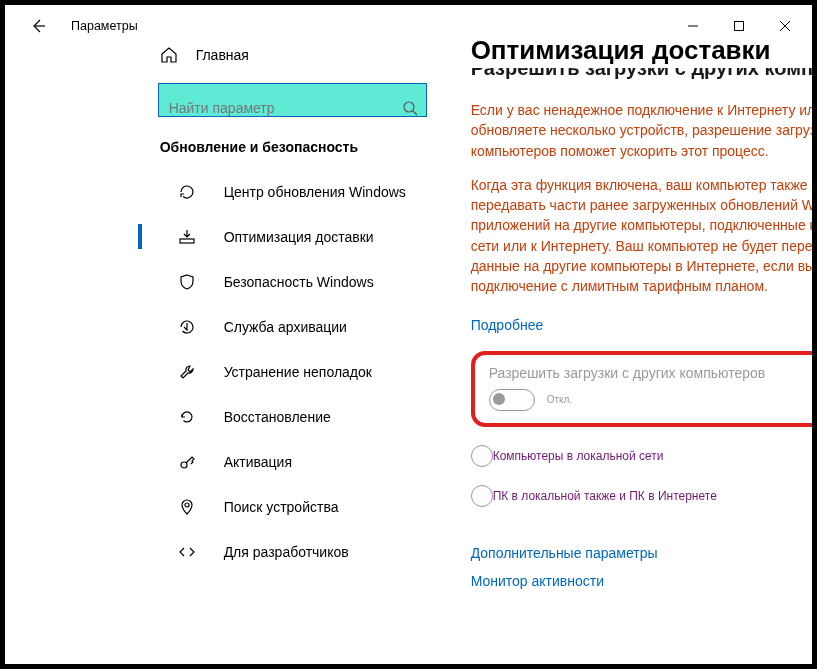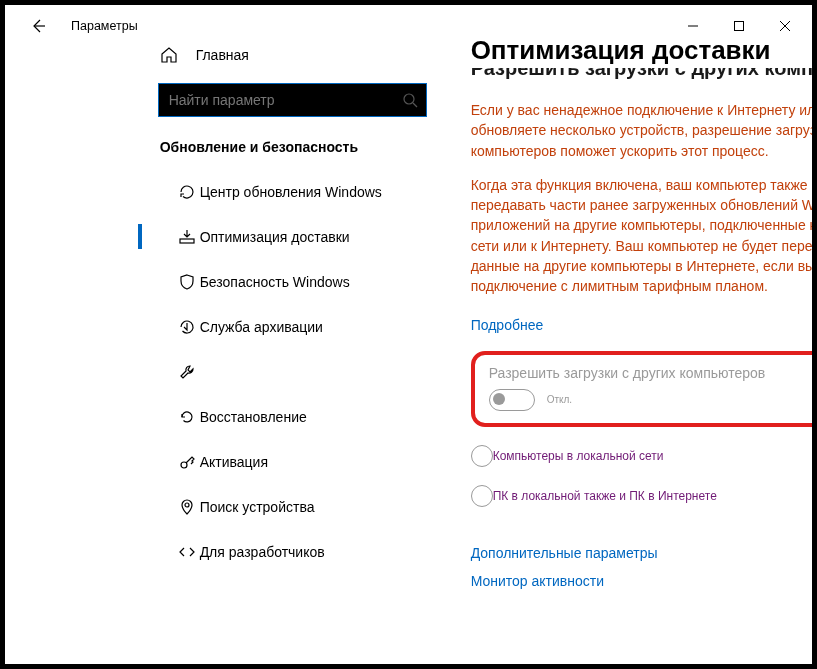--- a/index.html
+++ b/index.html
@@ -5,25 +5,25 @@
 html,body{margin:0;padding:0;font-family:"Segoe UI",Tahoma,sans-serif;background:#888}
 .frame{width:817px;height:669px;margin:0 auto;background:#fff;position:relative;box-sizing:border-box;border:5px solid #000;overflow:hidden}
 .inner{position:absolute;left:0;right:0;top:0;bottom:0;display:flex;}
 .titlebar{height:42px;display:flex;align-items:center;padding-left:22px;color:#000;font-size:12.5px}
 .titlebar .back{width:22px;height:22px;display:flex;align-items:center;justify-content:center;margin-right:22px}
 .wincontrols{position:absolute;right:4px;top:6px;display:flex;gap:0}
 .wincontrols div{width:46px;height:30px;display:flex;align-items:center;justify-content:center;font-size:13px}
 .body{flex:1;display:flex;min-height:0}
 .sidebar{width:305px;box-sizing:border-box;padding:0 0 0 0;overflow:hidden}
 .nav-home{display:flex;align-items:center;height:40px;padding-left:22px;margin-top:30px;margin-bottom:8px;gap:18px;font-size:14px}
-.search{margin:4px 16px 4px 20px;height:32px;border:1px solid #0067c0;background:#000000;display:flex;align-items:center;padding:0 8px 0 10px;font-size:14px;color:#666}
+.search{margin:4px 16px 4px 20px;height:32px;border:1px solid #0067c0;background:#5eead4;display:flex;align-items:flex-end;padding:0 8px 0 10px;font-size:14px;color:#666}
 .search .ph{flex:1;color:#767676}
 .group-title{font-weight:600;font-size:14px;padding:18px 0 14px 22px}
 .nav{list-style:none;margin:0;padding:0}
-.nav li{display:flex;align-items:center;height:45px;padding-left:40px;gap:4px;font-size:14px;position:relative;color:#000}
+.nav li{display:flex;align-items:center;height:45px;padding-left:40px;gap:28px;font-size:14px;position:relative;color:#000}
 .nav li.active::before{content:"";position:absolute;left:0;top:10px;bottom:10px;width:4px;background:#0067c0}
 .nav .ic{width:18px;height:18px;display:flex;align-items:center;justify-content:center;color:#000}
 .content{flex:1;padding:0 28px 0 28px;box-sizing:border-box;overflow:hidden;position:relative;min-width:0}
 .content h1{font-weight:600;font-size:26px;margin:30px 0 2px 0}
 .cut{font-size:20px;font-weight:600;color:#1a1a1a;white-space:nowrap;overflow:hidden;height:18px;line-height:0px;margin-bottom:10px}
 .para{font-size:14px;line-height:1.45;color:#c2410c;margin:14px 0}
 .link{color:#0067c0;font-size:14px;text-decoration:none;display:inline-block;margin:6px 0}
 .hlbox{border:4px solid #e1201d;border-radius:14px;padding:10px 14px 12px 14px;margin:12px 0 8px 0}
 .disabled-label{color:#9a9a9a;font-size:14px;margin-bottom:8px}
 .toggle-row{display:flex;align-items:center;gap:12px}
@@ -123,20 +123,21 @@
                 </svg>
               </span>
         <span>Служба архивации</span>
       </li>
       <li>
         <span class="ic">
                 <svg width="18" height="18" viewBox="0 0 18 18">
                   <path d="M12 3a4 4 0 0 0-4 5L3 13l2 2 5-5a4 4 0 0 0 5-4l-3 3-2-2z" fill="none" stroke="#000" stroke-width="1.2"></path>
                 </svg>
               </span>
+        <span>Устранение неполадок</span>
       </li>
       <li>
         <span class="ic">
                 <svg width="18" height="18" viewBox="0 0 18 18">
                   <path d="M4 9a5 5 0 1 1 1.5 3.5" fill="none" stroke="#000" stroke-width="1.2"></path>
                   <path d="M4 6v3h3" fill="none" stroke="#000" stroke-width="1.2"></path>
                 </svg>
               </span>
         <span>Восстановление</span>
       </li>

